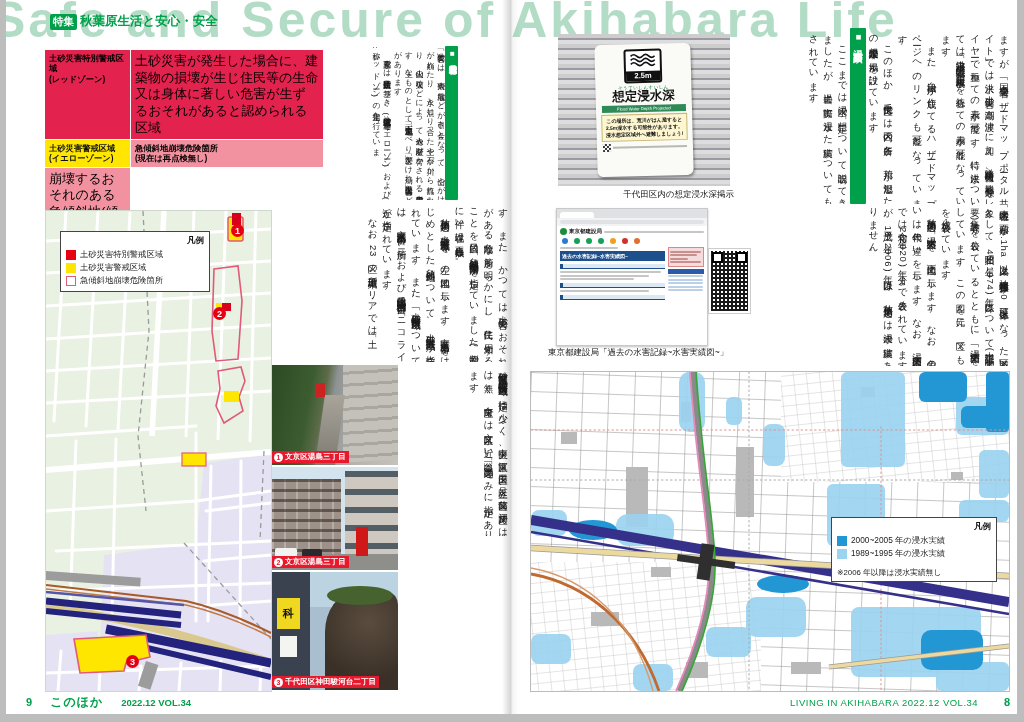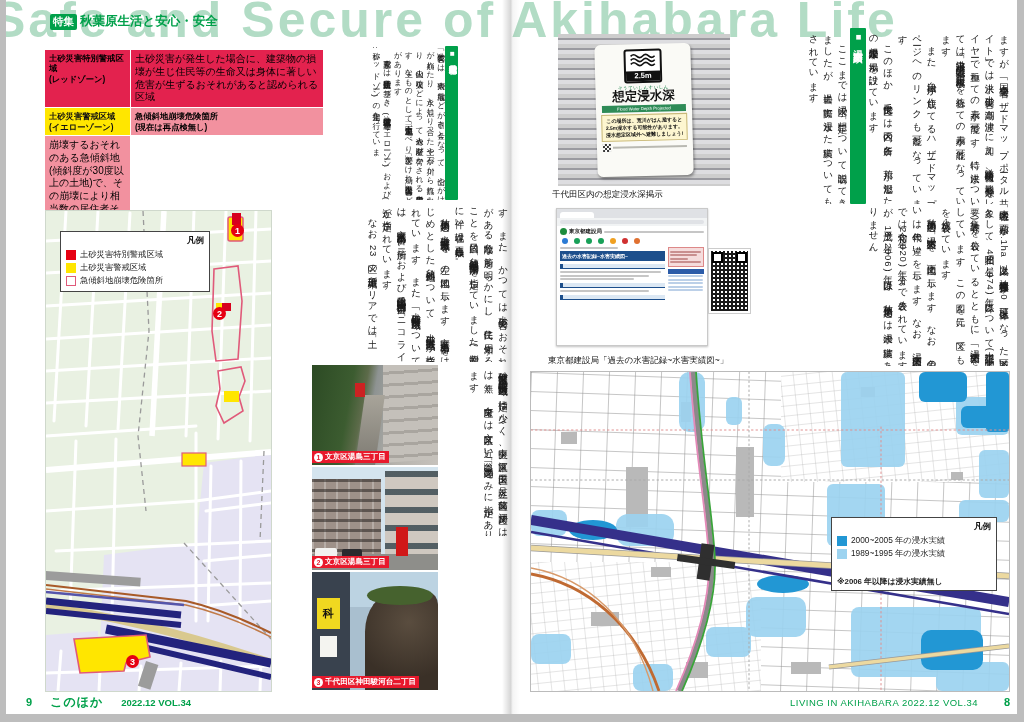--- a/index.html
+++ b/index.html
@@ -25,39 +25,39 @@
   #block-b{left:263px;top:201px;width:247px;height:161px;}
   #block-c{left:422px;top:364px;width:88px;height:172px;}
   #block-r1{left:735px;top:28px;width:276px;height:176px;}
   #block-r2{left:748px;top:201px;width:263px;height:165px;}
   
   #hz-table{left:45px;top:50px;width:278px;z-index:3;}
   #hz-title{font-size:9.5px;font-weight:bold;text-align:center;color:#111;margin-bottom:1px;}
   .hz-grid{display:grid;grid-template-columns:85px 1fr;gap:1px;background:#fff;}
   .hz-cell{padding:3px 4px;}
   .hz-label{font-size:8.3px;font-weight:bold;white-space:pre-line;line-height:1.25;}
-  .hz-desc{font-size:10px;line-height:1.28;}
+  .hz-desc{font-size:13px;line-height:1.28;}
   .row-red{background:#e3224e;}
   .row-yel{background:#ffe600;color:#111;}
   .row-pnk{background:#f2919f;}
   
   #map-left{left:45px;top:210px;width:225px;height:480px;z-index:3;border:1px solid #cfd8cc;}
   #map-right{left:530px;top:371px;width:478px;height:319px;z-index:3;border:1px solid #bbb;}
   .legend{position:absolute;background:#fff;border:1px solid #444;padding:3px 5px;z-index:5;}
   .legend .lg-title{text-align:right;font-size:8.5px;font-weight:bold;color:#111;margin-bottom:2px;font-family:Liberation Mono, monospace;}
   .lg-row{display:flex;align-items:center;gap:4px;margin:2px 0;font-size:8.3px;color:#222;}
   .sw{width:10px;height:10px;flex:0 0 auto;}
   .sw-outline{border:1.5px solid #e05a7a;width:8px;height:8px;}
-  .lg-note{font-size:7.8px;color:#222;margin-top:17px;font-weight:bold;}
+  .lg-note{font-size:7.8px;color:#222;margin-top:8px;}
   #legend-left{left:14px;top:20px;width:138px;}
   #legend-right{left:300px;top:145px;width:154px;}
   .marker{position:absolute;width:13px;height:13px;border-radius:50%;background:#e60012;color:#fff;
     font-size:9px;font-weight:bold;display:flex;align-items:center;justify-content:center;z-index:6;}
   
-  #photos{left:272px;top:365px;width:126px;display:flex;flex-direction:column;gap:2px;z-index:3;padding-left:40px;}
+  #photos{left:272px;top:365px;width:126px;display:flex;flex-direction:column;gap:2px;z-index:3;}
   .photo{position:relative;width:126px;overflow:hidden;}
   .cap{position:absolute;left:0;bottom:2px;background:#e8192c;color:#fff;font-size:7.6px;font-weight:bold;
     padding:1px 3px 1px 2px;display:flex;align-items:center;gap:2px;white-space:nowrap;}
   .capnum{background:#fff;color:#e8192c;border-radius:50%;width:9px;height:9px;font-size:7px;
     display:flex;align-items:center;justify-content:center;flex:0 0 auto;}
   #photo1{height:100px;background:linear-gradient(100deg,#2c4a24 0%,#3c5c30 30%,#5d6b4a 40%,#8e9392 47%,#b6b3ad 70%,#c6c2bc 100%);}
   #photo1 .p1-bldg{position:absolute;right:0;top:0;width:44%;height:100%;
     background:repeating-linear-gradient(180deg,#c4c0ba 0 9px,#a9a59f 9px 12px);transform:skewY(-4deg) translateY(-4px);}
   #photo1 .p1-path{position:absolute;left:38%;top:30%;width:16%;height:70%;background:linear-gradient(180deg,#a8a49a,#7d7a72);transform:skewX(-8deg);}
   #photo1 .p1-sign{position:absolute;left:34%;top:18%;width:10px;height:14px;background:#c22;}
@@ -96,23 +96,23 @@
   .sign-icon{width:34px;margin:0 auto;border:2px solid #111;border-radius:3px;background:#fff;}
   .sign-depth{background:#111;color:#fff;font-size:7.5px;font-weight:bold;line-height:10px;}
   .sign-kana{font-size:4.5px;color:#0a7a3c;margin-top:2px;letter-spacing:0.5px;}
   .sign-title{font-size:12.5px;font-weight:bold;color:#111;line-height:1.1;}
   .sign-en{background:#2e8b57;color:#fff;font-size:4.2px;margin:1px 2px;padding:1px 0;}
   .sign-warn{background:#fdf6d0;border:1px solid #c8b87a;margin:2px 1px;padding:2px 1px;}
   .sign-warn p{margin:0;font-size:5px;font-weight:bold;color:#111;line-height:1.4;text-align:center;}
   .sign-foot{display:flex;align-items:center;gap:2px;margin-top:2px;padding:0 2px;}
   .sign-qr{width:8px;height:8px;background:repeating-conic-gradient(#333 0% 25%,#fff 0% 50%);background-size:4px 4px;flex:0 0 auto;}
   .sign-line{height:2px;background:#b9b9b2;flex:1;}
-  .photo-cap{font-size:8.5px;color:#111;text-align:left;z-index:3;}
+  .photo-cap{font-size:8.5px;color:#111;text-align:right;z-index:3;}
   #sign-caption{left:552px;top:189px;width:182px;}
-  #browser-caption{left:548px;top:347px;width:228px;text-align:left;margin-top:8px;}
+  #browser-caption{left:548px;top:347px;width:228px;text-align:left;}
   
   #browser-shot{left:556px;top:208px;width:150px;height:136px;z-index:3;background:#fff;
     border:1px solid #c9c9c9;box-shadow:0 1px 2px rgba(0,0,0,0.25);font-size:5.5px;overflow:hidden;}
   .bs-chrome{height:9px;background:#dfe1e5;display:flex;align-items:flex-end;padding:0 3px;}
   .bs-tab{width:34px;height:6px;background:#fff;border-radius:3px 3px 0 0;}
   .bs-toolbar{height:8px;background:#f1f3f4;display:flex;align-items:center;padding:0 3px;}
   .bs-url{height:4px;background:#e0e2e6;border-radius:2px;flex:1;}
   .bs-body{padding:2px 3px;}
   .bs-logo-row{display:flex;align-items:center;gap:2px;}
   .bs-logo-ic{width:7px;height:7px;background:#1c8c3c;border-radius:50%;flex:0 0 auto;}

